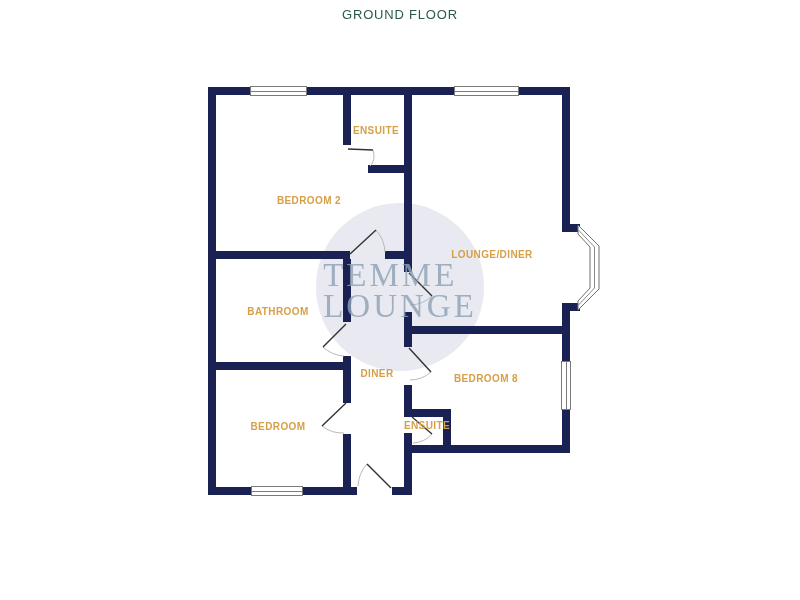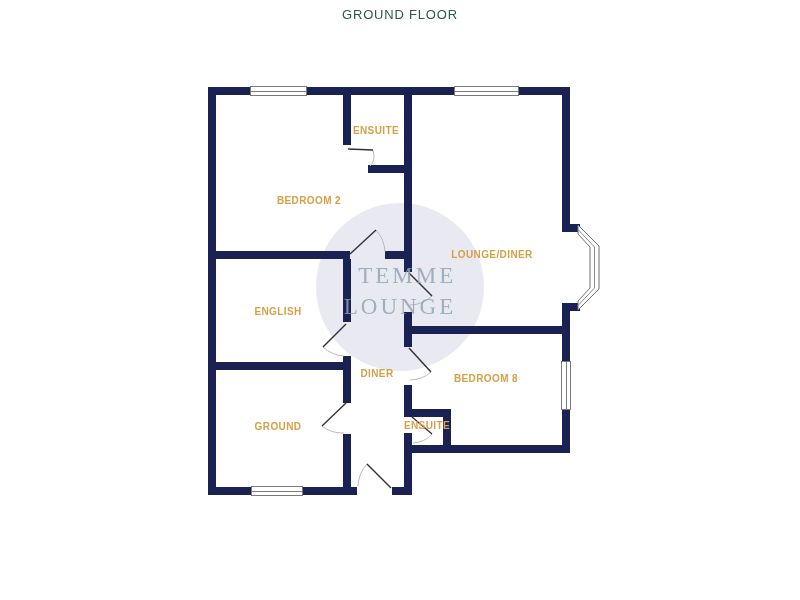--- a/index.html
+++ b/index.html
@@ -28,22 +28,22 @@
     position:absolute; transform:translate(-50%,-50%);
     color:var(--label,#D6A048); font-weight:bold; font-size:10px;
     letter-spacing:.4px; z-index:4; white-space:nowrap;
   }
   .watermark-circle {
     position:absolute; left:316px; top:203px; width:168px; height:168px;
     border-radius:50%; background:var(--wm-circle,#E9E9F1); z-index:1;
   }
   .watermark-text {
     position:absolute; left:400px; top:291px; transform:translate(-50%,-50%);
-    text-align:right; font-family:"Liberation Serif", serif;
-    font-size:23px; line-height:31px; letter-spacing:3px;
+    text-align:left; font-family:"Liberation Serif", serif;
+    font-size:33px; line-height:31px; letter-spacing:3px;
     color:var(--wm-text,#8FA3B6); opacity:.82; z-index:6; white-space:nowrap;
   }
   svg.overlay { position:absolute; left:0; top:0; z-index:3; }
   .disclaimer {
     position:absolute; top:562px; left:432px;
     transform:translateX(-50%) scale(0.5); transform-origin:top center;
     text-align:center; font-size:9.2px; line-height:10.6px; color:#222;
     z-index:4; width:620px;
   }
 </style>
@@ -107,24 +107,24 @@
     <path d="M409,348 L431,372" stroke="#333" stroke-width="1.4"></path>
     <path d="M346,324 L323,347" stroke="#333" stroke-width="1.4"></path>
     <path d="M346,403 L322,426" stroke="#333" stroke-width="1.4"></path>
     <path d="M412,417 L432,434" stroke="#333" stroke-width="1.4"></path>
     <path d="M391,488 L367,464" stroke="#333" stroke-width="1.4"></path>
   </svg>
 
   <div class="room-label" style="left:376px;top:130px">ENSUITE</div>
   <div class="room-label" style="left:309px;top:200px">BEDROOM 2</div>
   <div class="room-label" style="left:492px;top:254px">LOUNGE/DINER</div>
-  <div class="room-label" style="left:278px;top:311px">ENGLISH</div>
+  <div class="room-label" style="left:278px;top:311px">BATHROOM</div>
   <div class="room-label" style="left:377px;top:373px">DINER</div>
   <div class="room-label" style="left:486px;top:378px">BEDROOM 8</div>
-  <div class="room-label" style="left:278px;top:426px">GROUND</div>
+  <div class="room-label" style="left:278px;top:426px">BEDROOM</div>
   <div class="room-label" style="left:427px;top:425px">ENSUITE</div>
 
   <div class="watermark-text">
     <div>TEMME</div>
     <div>LOUNGE</div>
   </div>
 
   <div class="disclaimer">
     <div>Whilst every attempt has been made to ensure the accuracy of the floorplan contained here, measurements</div>
     <div>of doors, windows, rooms and any other items are approximate and no responsibility is taken for any error,</div>

